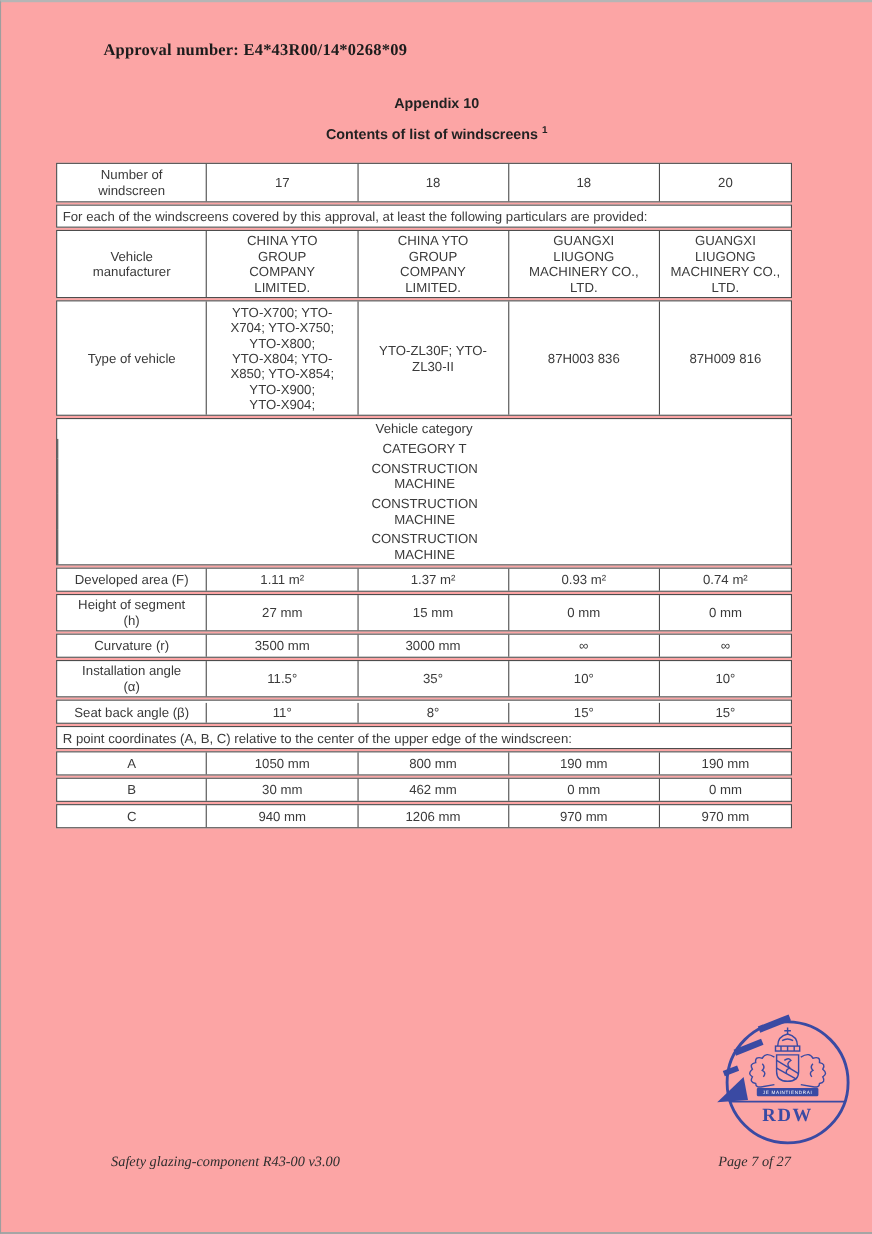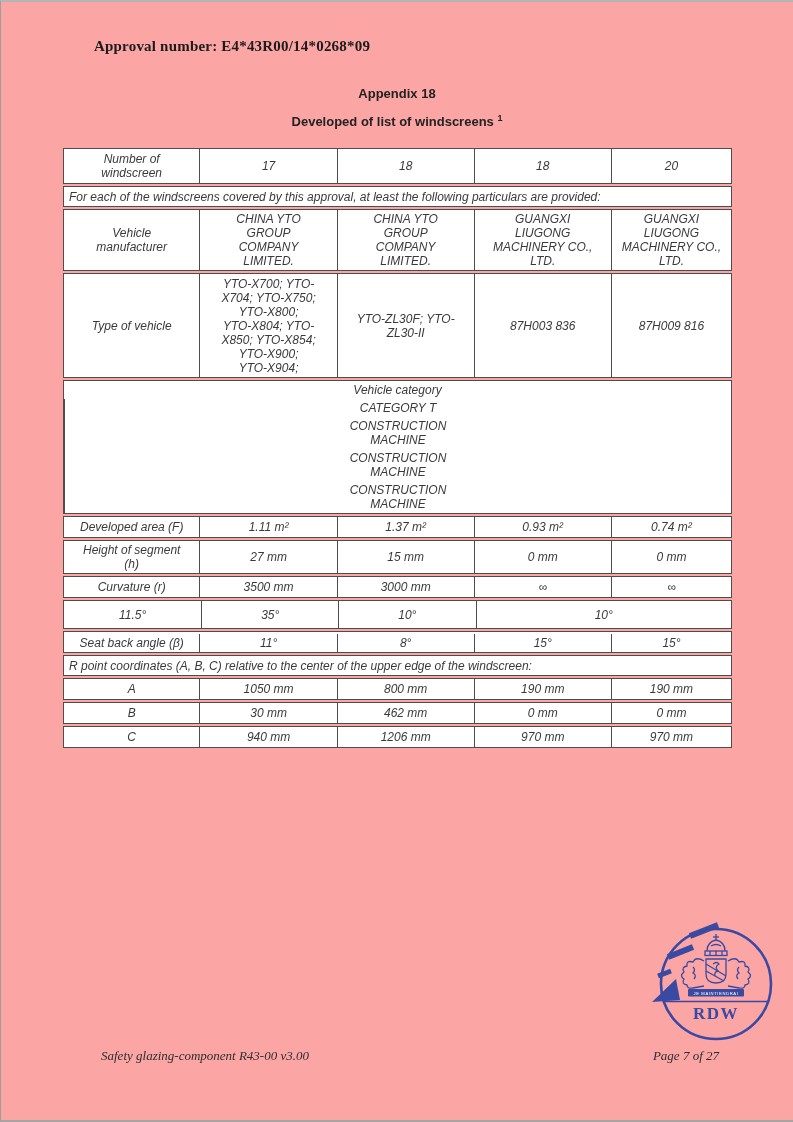--- a/index.html
+++ b/index.html
@@ -24,22 +24,22 @@
   .appendix{
     position:absolute;top:84px;left:0;width:100%;
     text-align:center;font-weight:bold;font-size:13px;color:#222;
   }
   .subtitle{
     position:absolute;top:111px;left:0;width:100%;
     text-align:center;font-weight:bold;font-size:13px;color:#222;
   }
   .subtitle sup{font-size:9px;}
   .tbl{
-    position:absolute;top:146px;left:62px;width:669px;
-    font-size:12px;line-height:14px;color:#3a3a3a;font-style:italic;
+    position:absolute;top:146px;left:50px;width:669px;
+    font-size:12px;line-height:14px;color:#3a3a3a;
   }
   .trow{
     display:flex;
     border:1px solid #4d4d4d;
     margin-bottom:2px;
     box-sizing:border-box;
     align-items:stretch;
     background:#fff;
   }
   .c{
@@ -80,23 +80,23 @@
   }
   .logo{position:absolute;left:648px;top:919px;width:130px;height:126px;}
 </style>
 </head>
 <body>
 
 <div class="page">
 
   <div class="approval">Approval number: E4*43R00/14*0268*09</div>
 
-  <div class="appendix">Appendix 18</div>
-
-  <div class="subtitle"><span>Developed of list of windscreens</span> <sup>1</sup></div>
+  <div class="appendix">Appendix 10</div>
+
+  <div class="subtitle"><span>Contents of list of windscreens</span> <sup>1</sup></div>
 
   <div class="tbl">
 
     <div class="trow h-head">
       <div class="c lbl">Number of
 windscreen</div>
       <div class="c d1">17</div>
       <div class="c d2">18</div>
       <div class="c d3">18</div>
       <div class="c d4">20</div>
@@ -172,20 +172,22 @@
 
     <div class="trow h-curv">
       <div class="c lbl">Curvature (r)</div>
       <div class="c d1">3500 mm</div>
       <div class="c d2">3000 mm</div>
       <div class="c d3">∞</div>
       <div class="c d4">∞</div>
     </div>
 
     <div class="trow h-inst">
+      <div class="c lbl">Installation angle
+(α)</div>
       <div class="c d1">11.5°</div>
       <div class="c d2">35°</div>
       <div class="c d3">10°</div>
       <div class="c d4">10°</div>
     </div>
 
     <div class="trow h-seat">
       <div class="c lbl">Seat back angle (β)</div>
       <div class="c d1">11°</div>
       <div class="c d2">8°</div>

